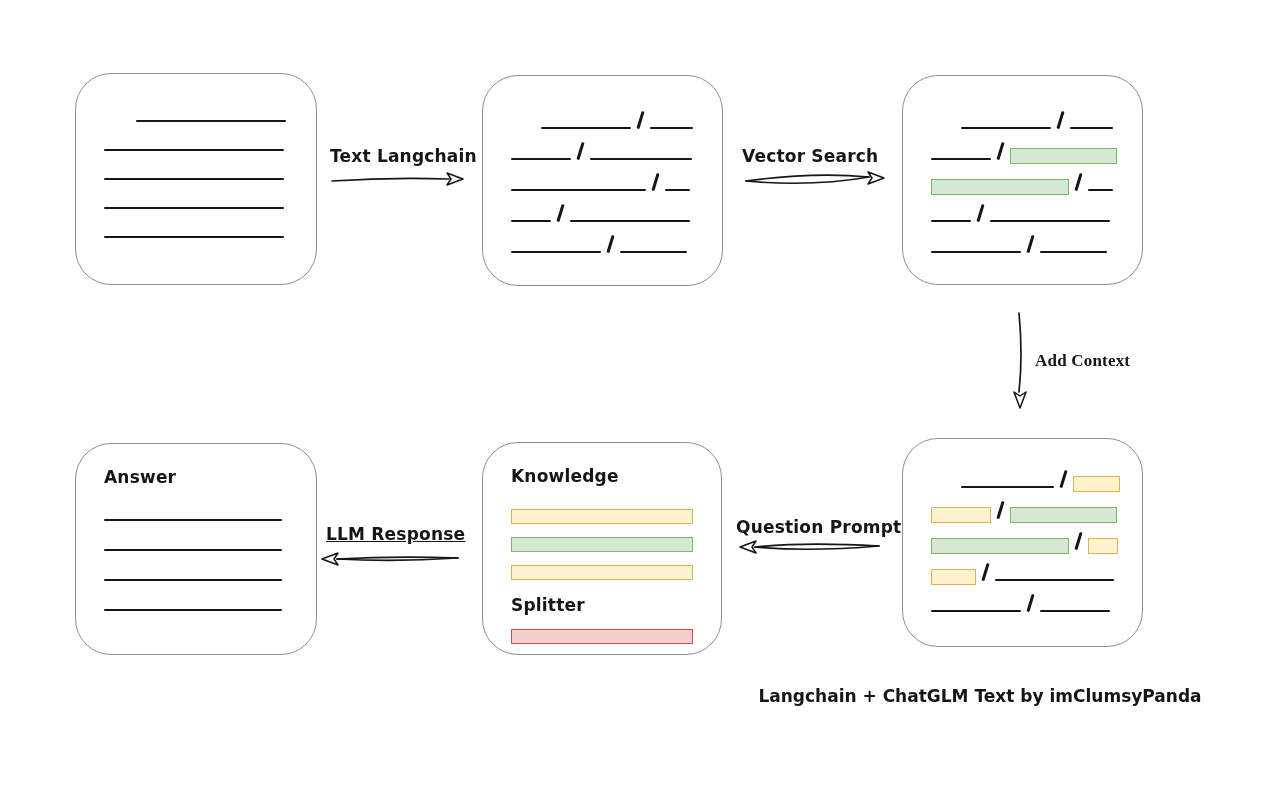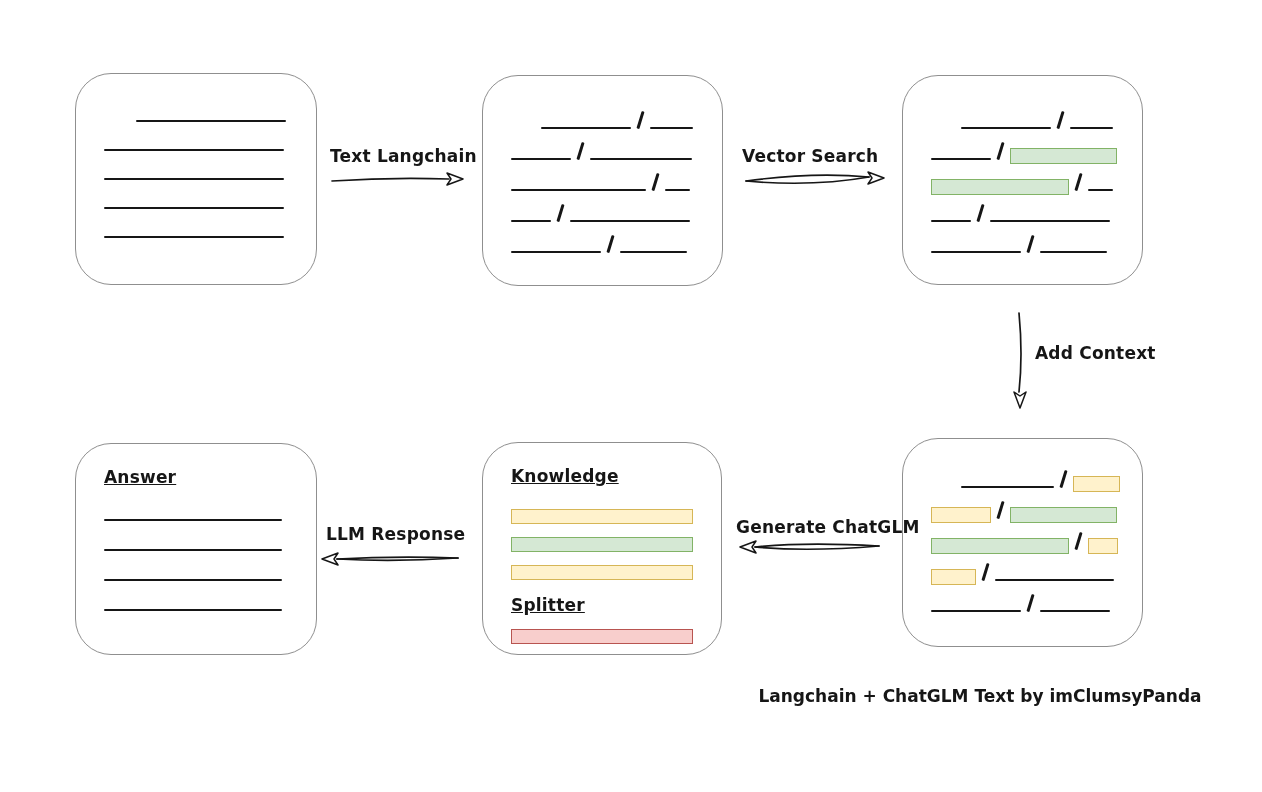--- a/index.html
+++ b/index.html
@@ -41,31 +41,31 @@
   .seg-chunk.yellow{background:var(--chunk-yellow-fill,#fff2cc);border-color:var(--chunk-yellow-stroke,#d6b656);}
   .seg-bar{width:182px;height:15px;box-sizing:border-box;border:1.6px solid;flex:none;}
   .seg-bar.yellow{background:var(--chunk-yellow-fill,#fff2cc);border-color:var(--chunk-yellow-stroke,#d6b656);}
   .seg-bar.green{background:var(--chunk-green-fill,#d5e8d4);border-color:var(--chunk-green-stroke,#82b366);}
   .seg-bar.red{background:var(--chunk-red-fill,#f8cecc);border-color:var(--chunk-red-stroke,#b85450);}
 
   .node-label{font-size:17px;font-weight:600;letter-spacing:.2px;}
   #node-prompt .node-label.q{margin-top:14px;}
   #node-prompt .node-label.k{margin-bottom:9px;}
   #node-answer .node-label{margin-bottom:3px;}
-  .node-label{height:22px;line-height:22px;text-decoration:underline;}
+  .node-label{height:22px;line-height:22px;}
 
   .arrow-label{
     position:absolute;font-size:17px;font-weight:600;white-space:nowrap;
     letter-spacing:.2px;color:var(--ink,#111);
   }
   #lbl-text-splitter{left:330px;top:146px;width:132px;text-align:center;}
   #lbl-vector-search{left:742px;top:146px;width:142px;text-align:left;}
-  #lbl-add-context{left:1035px;top:343px;}
+  #lbl-add-context{left:1035px;top:351px;font-family:Liberation Serif, serif;}
   #lbl-generate-prompt{left:736px;top:517px;width:148px;text-align:center;}
-  #lbl-llm-response{left:326px;top:524px;width:132px;text-align:center;}
+  #lbl-llm-response{left:326px;top:524px;width:132px;text-align:center;text-decoration:underline;}
 
   #footer-credit{
     position:absolute;left:740px;top:686px;width:480px;text-align:center;
     font-size:17px;font-weight:600;color:var(--ink,#111);
   }
   #arrow-layer{position:absolute;left:0;top:0;pointer-events:none;}
   #arrow-layer path{stroke:var(--ink,#111);fill:none;stroke-width:1.7;stroke-linecap:round;}
   #arrow-layer path.head{fill:#ffffff;stroke-width:1.5;stroke-linejoin:round;}
 </style>
 </head>
@@ -252,18 +252,18 @@
           <div class="row">
             <span class="seg-line" style="width: 178px;"></span>
           </div>
         </div>
     </div>
   </div>
 
   <div class="arrow-label" id="lbl-text-splitter">Text Langchain</div>
   <div class="arrow-label" id="lbl-vector-search">Vector Search</div>
   <div class="arrow-label" id="lbl-add-context">Add Context</div>
-  <div class="arrow-label" id="lbl-generate-prompt">Generate ChatGLM</div>
+  <div class="arrow-label" id="lbl-generate-prompt">Question Prompt</div>
   <div class="arrow-label" id="lbl-llm-response">LLM Response</div>
 
   <div id="footer-credit">Langchain + ChatGLM Text by imClumsyPanda</div>
 
 </div>
 
 </body></html>

